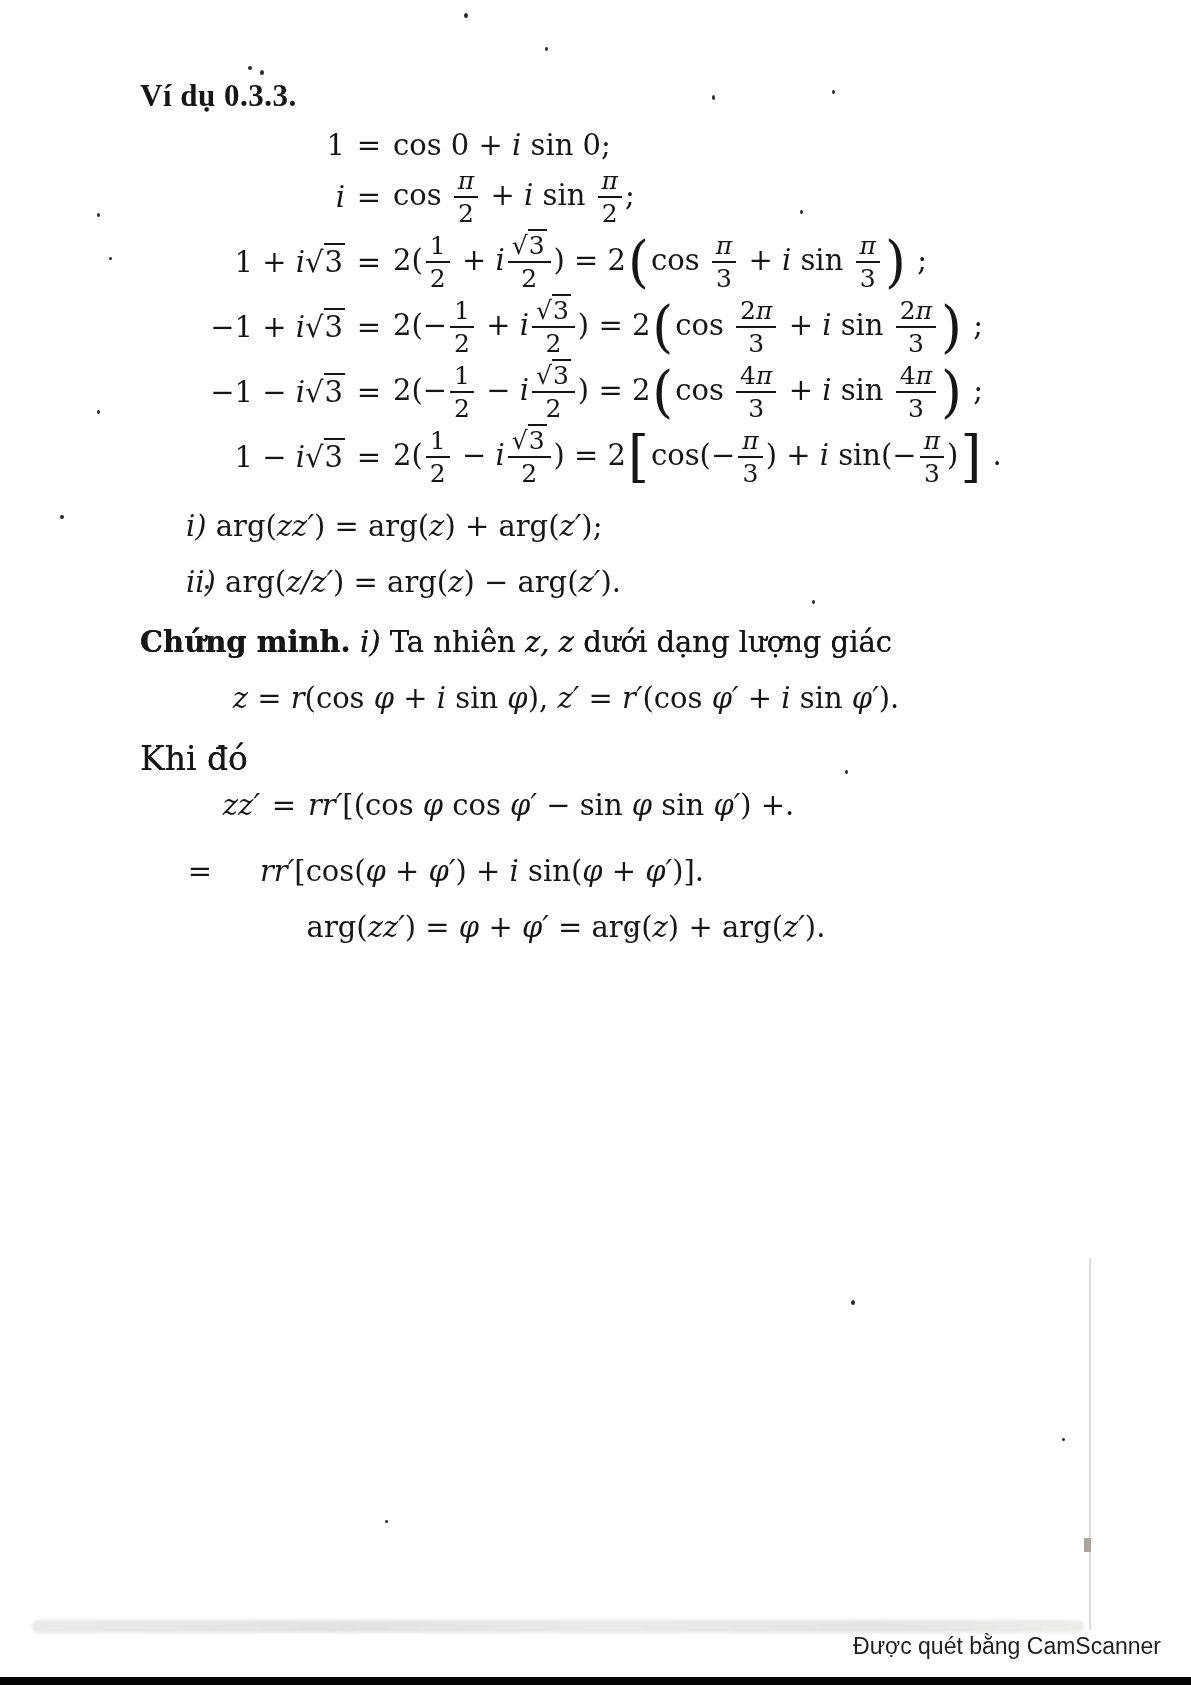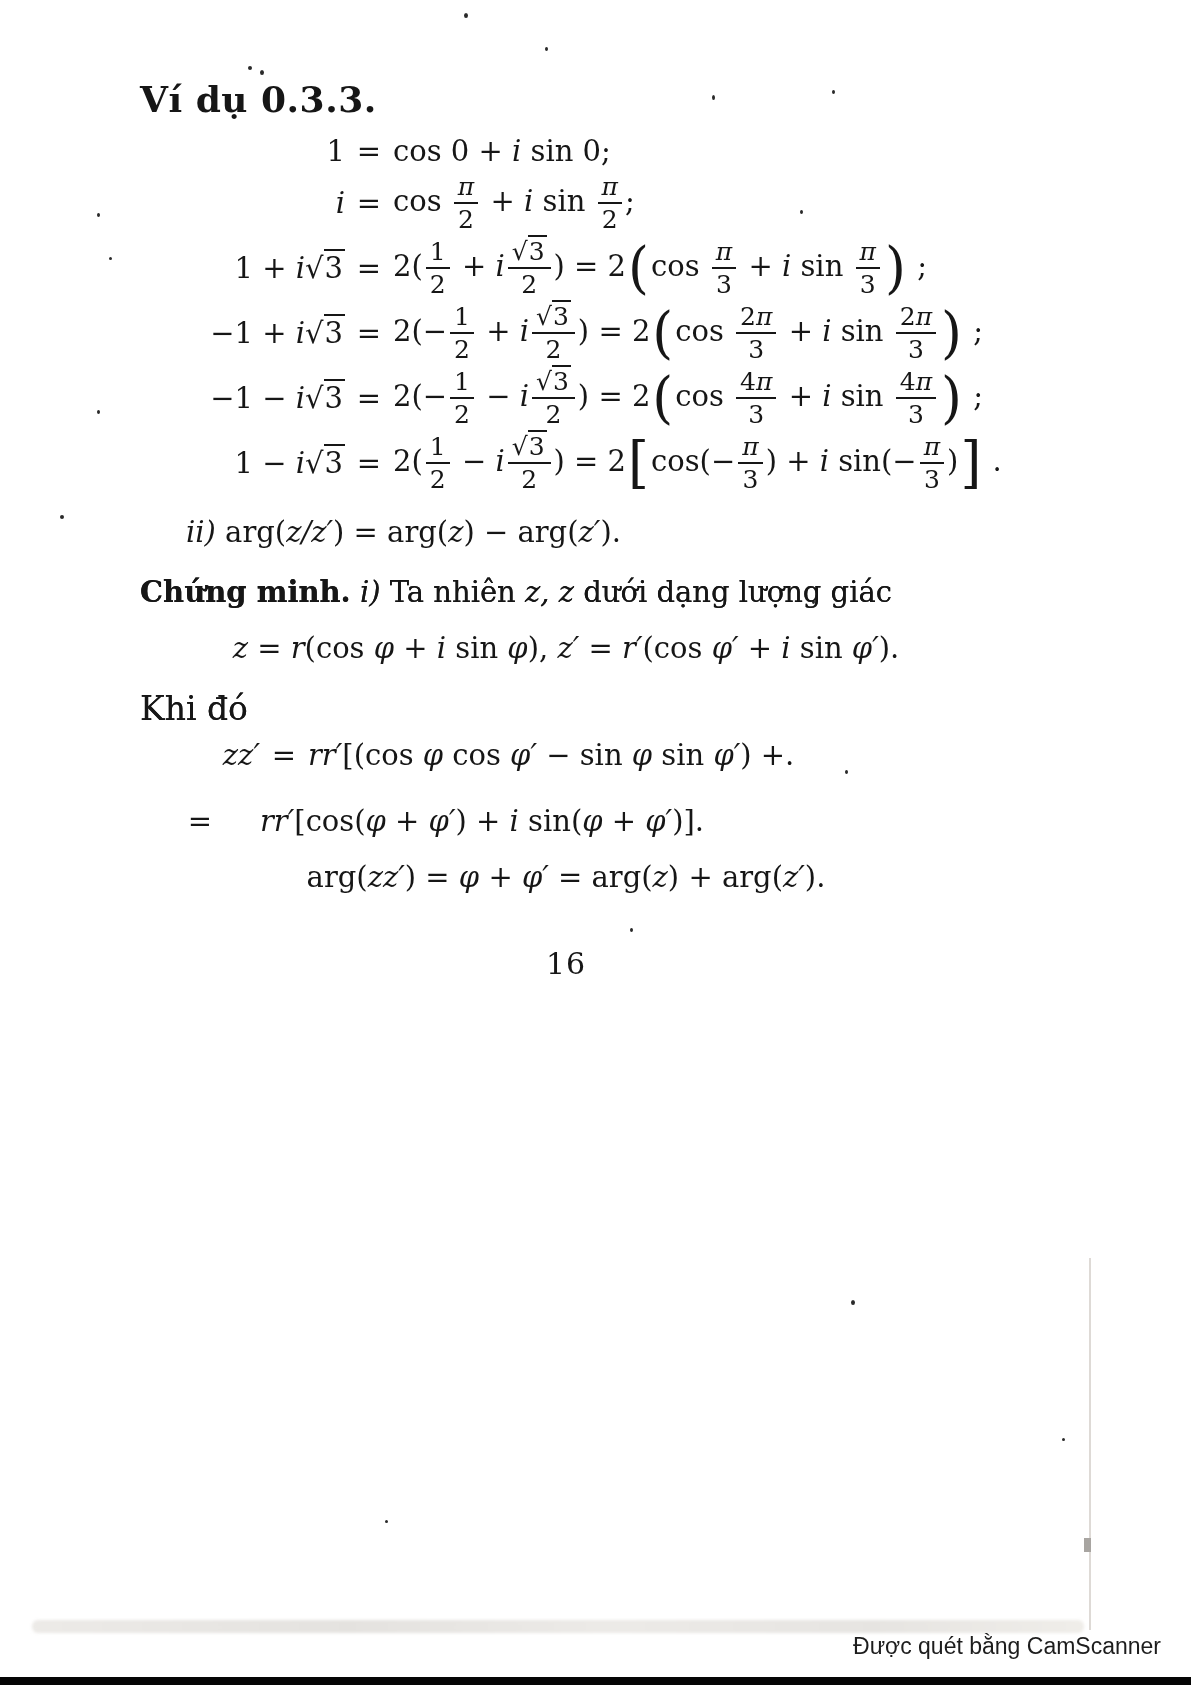--- a/index.html
+++ b/index.html
@@ -6,21 +6,21 @@
   body{
     width:1191px;height:1685px;position:relative;overflow:hidden;
     background:#ffffff;color:#161616;
     font-family:"DejaVu Serif", serif;
     -webkit-font-smoothing:antialiased;
   }
   .page{position:absolute;inset:0;}
   .content{position:absolute;left:140px;top:78px;width:852px;}
 
   
-  .ex-title{font-size:36px;font-weight:bold;margin:0 0 14px 0;letter-spacing:.5px;}
+  .ex-title{font-size:31px;font-weight:bold;margin:0 0 14px 0;letter-spacing:.5px;font-family:Liberation Serif, serif;}
   .note{font-size:29px;line-height:1.30;text-align:justify;margin:26px 0 10px 0;
         text-shadow:0 0 .5px #222;}
   .note .lbl{font-weight:bold;}
   .theorem{font-size:29px;margin:16px 0 6px 0;text-shadow:0 0 .5px #222;}
   .theorem .lbl{font-weight:bold;font-style:normal;}
   .theorem .stmt{font-style:italic;}
   .item{font-size:29px;margin:22px 0 22px 46px;}
   .proof-line{font-size:29px;margin:26px 0 8px 0;text-shadow:0 0 .4px #222;}
   .proof-line .lbl{font-weight:bold;}
   .plain{font-size:33px;margin:24px 0 10px 0;text-shadow:0 0 .4px #222;}
@@ -175,20 +175,21 @@
               <span class="den"><span class="mt">3</span></span>
             </span><span class="mt">) + </span><span class="mi">i</span><span class="mt"> sin(−</span><span class="frac">
               <span class="num"><span class="mi">π</span></span>
               <span class="den"><span class="mt">3</span></span>
             </span><span class="mt">)</span><span class="big">]</span><span class="mt"> .</span></span>
       </div>
     </div>
 
 
 
+    <div class="item"><span class="mi">i)</span><span class="mt"> arg(</span><span class="mi">zz′</span><span class="mt">) = arg(</span><span class="mi">z</span><span class="mt">) + arg(</span><span class="mi">z′</span><span class="mt">);</span></div>
     <div class="item"><span class="mi">ii)</span><span class="mt"> arg(</span><span class="mi">z/z′</span><span class="mt">) = arg(</span><span class="mi">z</span><span class="mt">) − arg(</span><span class="mi">z′</span><span class="mt">).</span></div>
 
     <p class="proof-line"><b class="lbl">Chứng minh.</b> <span><span class="mi">i)</span><span class="mt"> Ta nhiên </span><span class="mi">z, z</span><span class="mt"> dưới dạng lượng giác</span></span></p>
 
     <div class="display"><span class="mi">z</span><span class="mt"> = </span><span class="mi">r</span><span class="mt">(cos </span><span class="mi">φ</span><span class="mt"> + </span><span class="mi">i</span><span class="mt"> sin </span><span class="mi">φ</span><span class="mt">),   </span><span class="mi">z′</span><span class="mt"> = </span><span class="mi">r′</span><span class="mt">(cos </span><span class="mi">φ′</span><span class="mt"> + </span><span class="mi">i</span><span class="mt"> sin </span><span class="mi">φ′</span><span class="mt">).</span></div>
 
     <p class="plain">Khi đó</p>
 
     <div class="eqblock2">
       <span class="lhs"><span class="mi">zz′</span></span>
@@ -199,21 +200,20 @@
       <span class="rel"></span>
 
       <span class="lhs"></span>
       <span class="rel">=</span>
       <span class="rhs"><span class="mi">rr′</span><span class="mt">[cos(</span><span class="mi">φ</span><span class="mt"> + </span><span class="mi">φ′</span><span class="mt">) + </span><span class="mi">i</span><span class="mt"> sin(</span><span class="mi">φ</span><span class="mt"> + </span><span class="mi">φ′</span><span class="mt">)].</span></span>
     </div>
 
 
     <div class="display"><span class="mt">arg(</span><span class="mi">zz′</span><span class="mt">) = </span><span class="mi">φ</span><span class="mt"> + </span><span class="mi">φ′</span><span class="mt"> = arg(</span><span class="mi">z</span><span class="mt">) + arg(</span><span class="mi">z′</span><span class="mt">).</span></div>
 
-    <div class="pagenum">16</div>
   </div>
 
   <div class="smudge"></div>
   <div class="edge-line"></div>
   <div class="edge-notch"></div>
   <div class="camscanner">Được quét bằng CamScanner</div>
   <div class="bottom-bar"></div>
 </div>
 
 </body></html>

